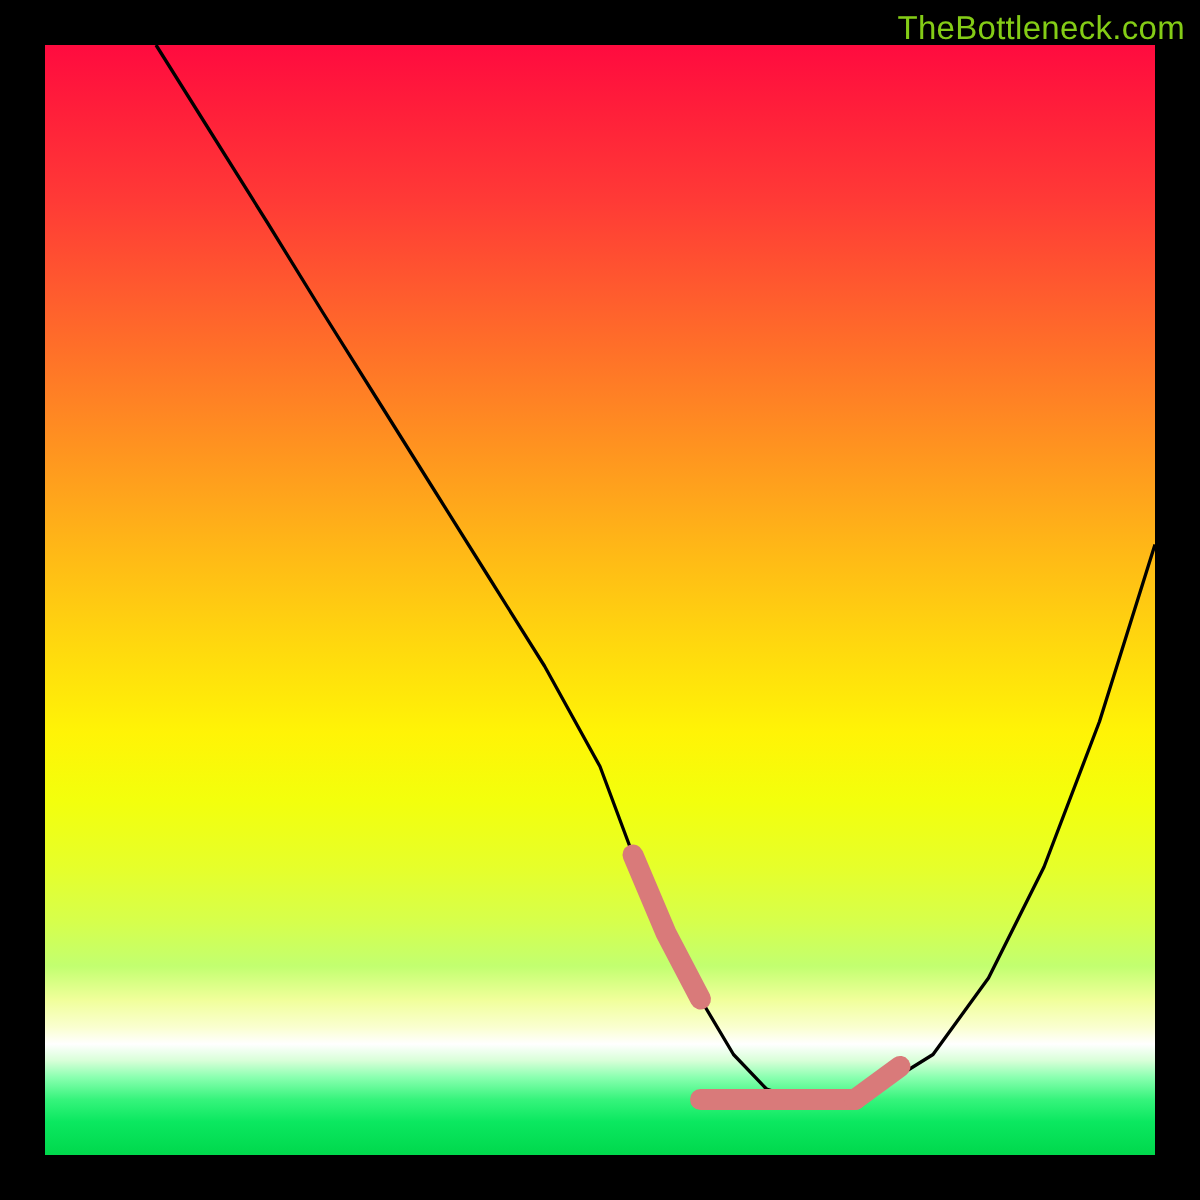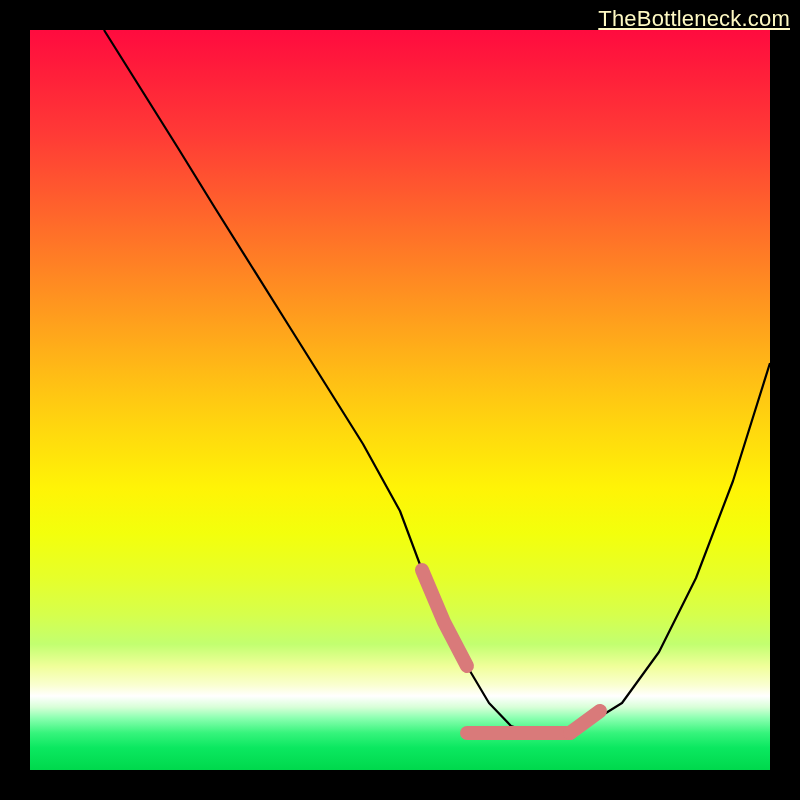--- a/index.html
+++ b/index.html
@@ -46,25 +46,24 @@
       #8affb0 93%,
       #36f47c 95%,
       #0be860 97%,
       #00d84c 100%
     );
   }
   .watermark {
     position: absolute;
     top: 6px;
     right: 10px;
-    color: #fef9c3;
+    color: #84cc16;
     font-size: 22px;
     font-weight: 500;
     letter-spacing: 0.2px;
-    text-decoration: underline;
   }
   svg.curve {
     position: absolute;
     left: 0;
     top: 0;
     width: 740px;
     height: 740px;
     overflow: visible;
   }
 </style>

